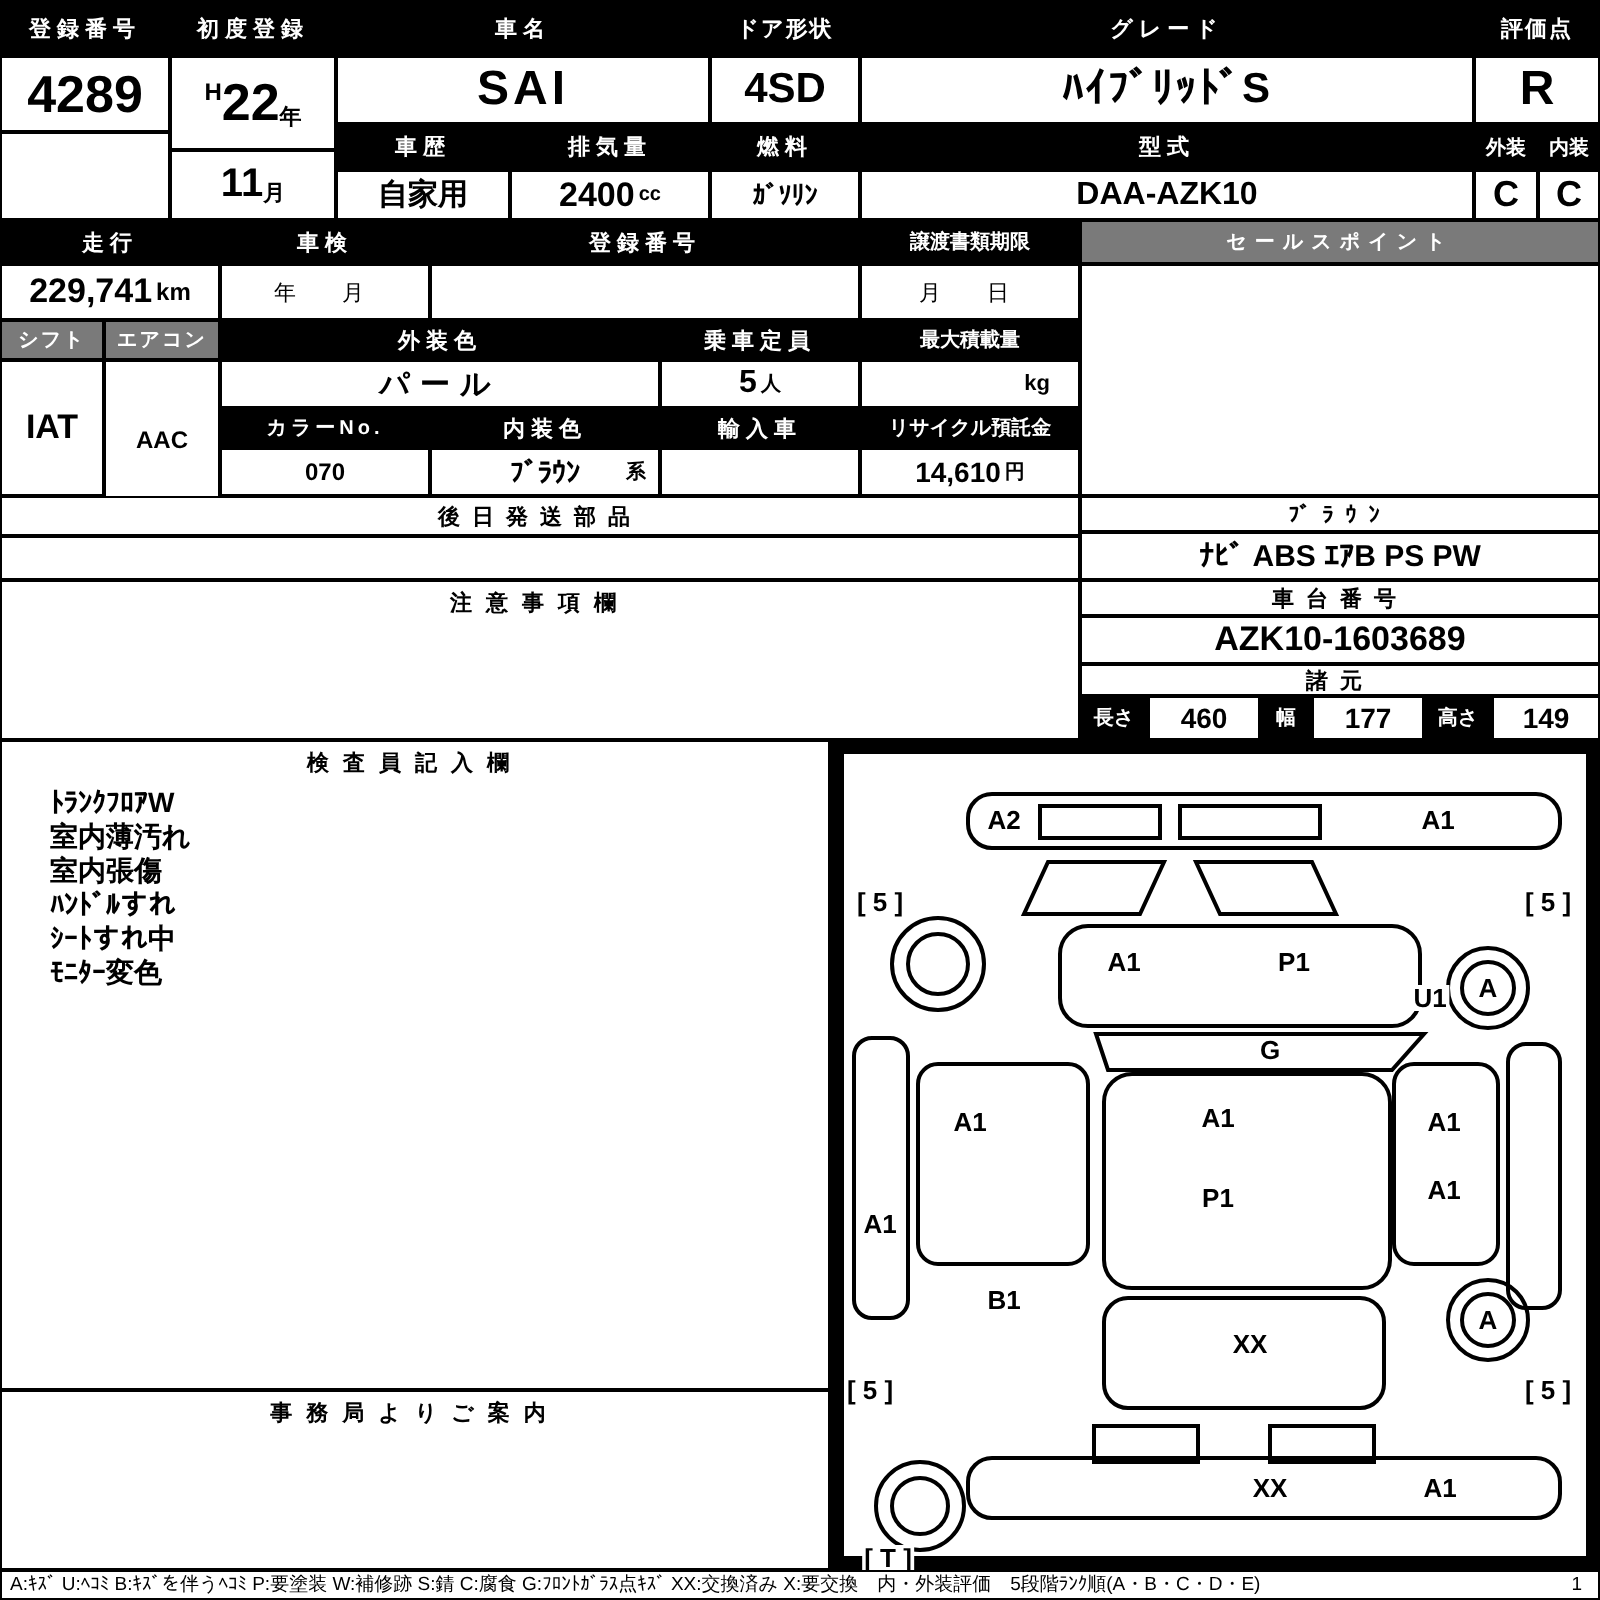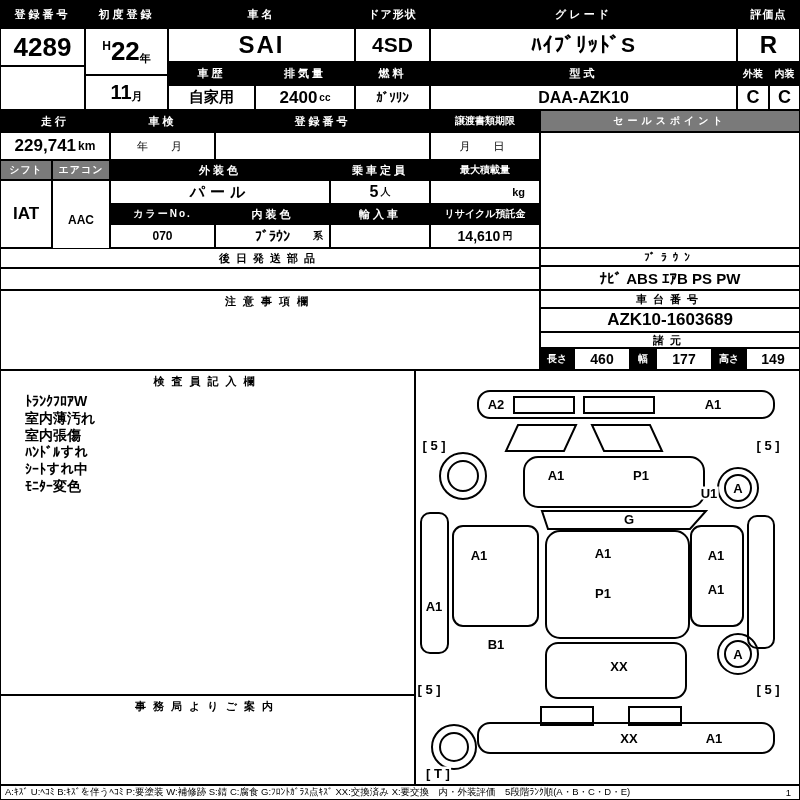--- a/index.html
+++ b/index.html
@@ -13,21 +13,21 @@
   .whdr  { background:#fff; color:#000; font-size:11px; font-weight:bold; letter-spacing:6px; }
   .tight { letter-spacing:0; font-size:10px; }
   .val   { font-weight:bold; }
   .unit  { font-size:10px; font-weight:bold; margin-left:2px; }
   .smalltxt { font-size:11px; letter-spacing:6px; font-weight:normal; }
   .colbox { flex-direction:column; justify-content:flex-start; align-items:stretch; }
   .boxtitle { text-align:center; font-size:11px; font-weight:bold; letter-spacing:7px; padding-top:3px; }
   .remarks { text-align:left; padding:4px 24px; }
   .remark-line { font-size:14px; font-weight:bold; line-height:17px; }
   .diagram-wrap { position:absolute; left:415px; top:370px; width:385px; height:415px;
-                  border:1px solid #000000; background:#fff; }
+                  border:7px solid #000000; background:#fff; }
   .car-svg { position:absolute; left:0; top:0; }
   .dlabel { position:absolute; transform:translate(-50%,-50%); font-size:13px; font-weight:bold;
             background:#fff; padding:0 1px; line-height:1; white-space:nowrap; }
   .legend { justify-content:flex-start; padding:0 4px; font-size:9.5px; white-space:nowrap; }
   .legend .page { margin-left:auto; padding-right:4px; }
   .rel { position:relative; }
   .abs-right { position:absolute; right:6px; top:50%; transform:translateY(-50%); font-size:10px; font-weight:bold; }
 </style>
 </head>
 <body>

